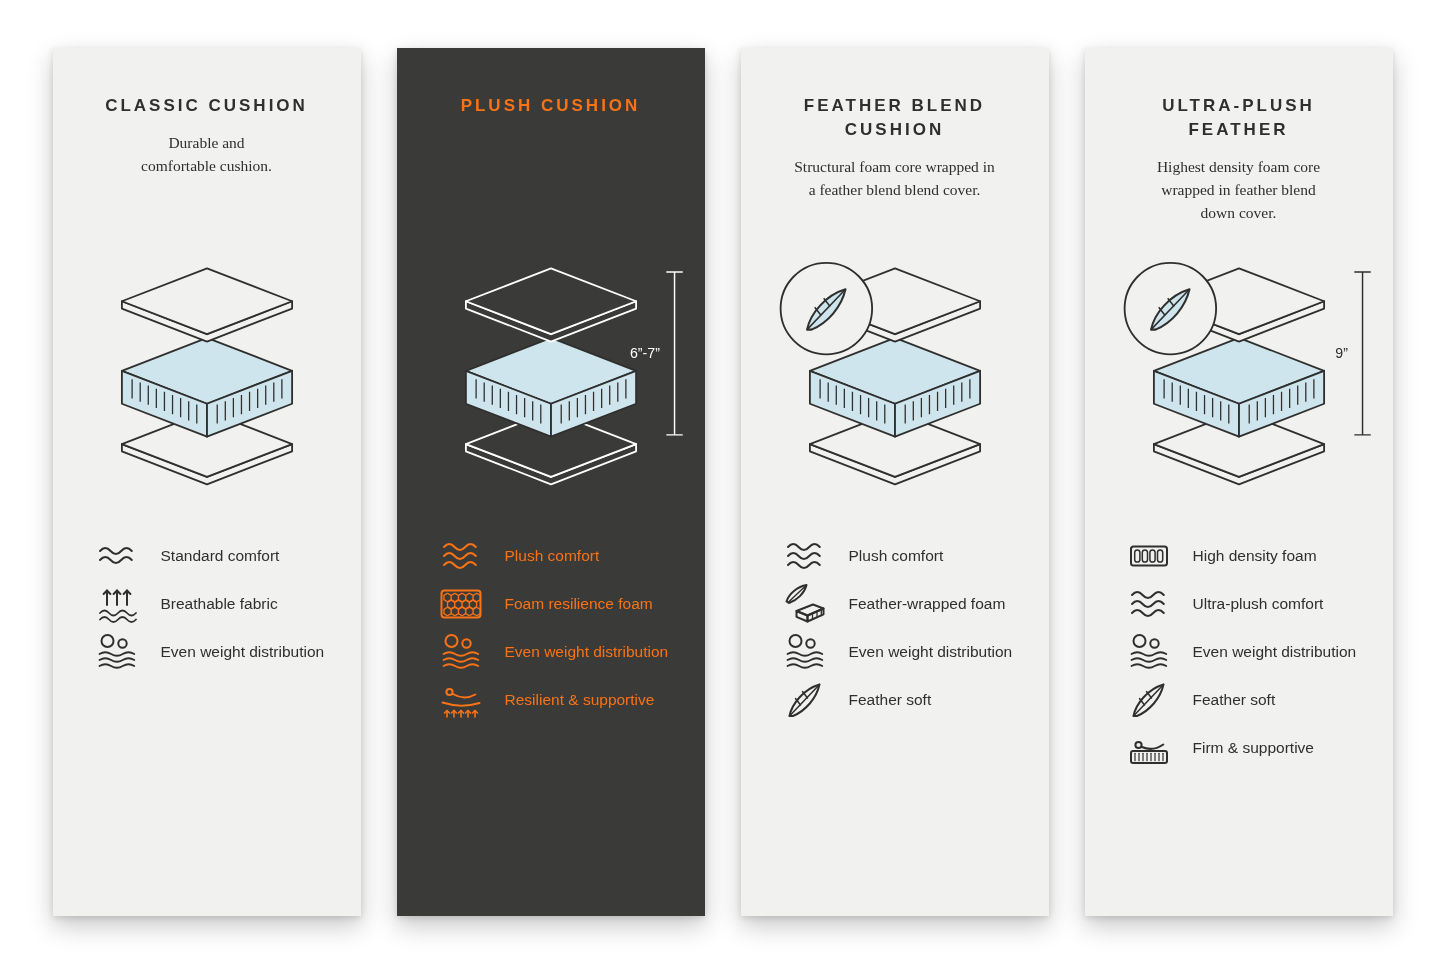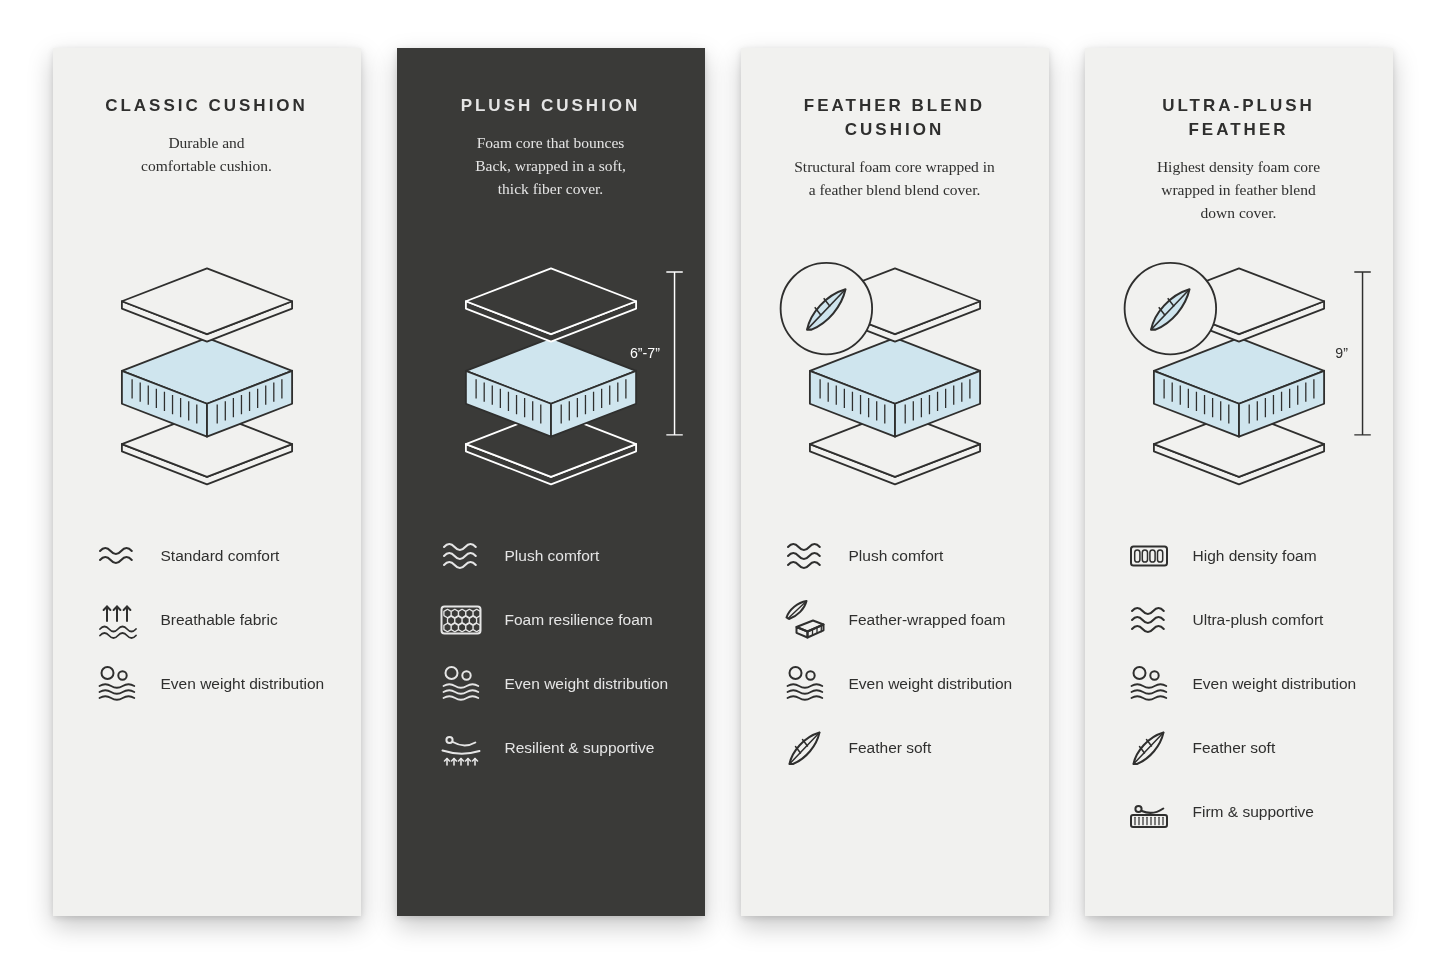--- a/index.html
+++ b/index.html
@@ -19,21 +19,21 @@
     align-items:flex-start;
   }
   .panel{
     width:308px;height:868px;
     background:#f1f1ef;
     box-shadow:0 10px 24px rgba(0,0,0,.22), 0 2px 6px rgba(0,0,0,.12);
     box-sizing:border-box;
     display:flex;flex-direction:column;
     flex:0 0 auto;
   }
-  .panel.dark{background:#3a3a38;color:#e5e5e5;}
+  .panel.dark{background:#3a3a38;color:#f97316;}
   .hd{height:182px;width:100%;box-sizing:border-box;}
   .title{
     margin:46px auto 0;
     max-width:236px;
     font-size:17px;font-weight:700;
     letter-spacing:3px;
     text-align:center;line-height:1.4;
     white-space:pre-line;
   }
   .desc{
@@ -47,21 +47,21 @@
   .illus{
     height:292px;width:100%;
     display:flex;align-items:center;justify-content:center;
   }
   .illus svg{width:302px;height:auto;display:block;}
   svg text{font-family:"Liberation Sans","DejaVu Sans",sans-serif;}
   .features{
     width:100%;
     box-sizing:border-box;
     padding:10px 16px 0 40px;
-    display:flex;flex-direction:column;gap:16px;
+    display:flex;flex-direction:column;gap:0;
   }
   .feat{display:flex;align-items:center;gap:20px;}
   .feat-icon{width:48px;height:48px;flex:0 0 auto;}
   .feat-label{font-size:15.5px;line-height:1.32;width:168px;}
 </style>
 </head>
 <body>
 
 <div class="board" id="board">
     <section class="panel">
@@ -119,23 +119,20 @@
               <path d="M6.5 38 q5.8 -3.5 11.6 0 t11.6 0 t11.6 0" stroke-width="1.8"></path>
             </g>
           </svg>
           <div class="feat-label">Even weight distribution</div>
         </div>
       </div>
     </section>
     <section class="panel dark">
       <div class="hd">
         <h2 class="title">PLUSH CUSHION</h2>
-        <p class="desc">Foam core that bounces
-Back, wrapped in a soft,
-thick fiber cover.</p>
       </div>
       <div class="illus">
         <svg viewBox="0 0 330 252">
           <g stroke-width="2" stroke-linejoin="round">
             <path d="M72 200 L165 236 L258 200 L258 208 L165 244 L72 208 Z" fill="#3a3a38" stroke="#ffffff"></path>
             <path d="M165 164 L258 200 L165 236 L72 200 Z" fill="#3a3a38" stroke="#ffffff"></path>
             <path d="M165 84 L258 120 L165 156 L72 120 Z" fill="#cfe5ee" stroke="#2f2f2e"></path>
             <path d="M72 120 L165 156 L165 192 L72 156 Z" fill="#cfe5ee" stroke="#2f2f2e"></path>
             <path d="M165 156 L258 120 L258 156 L165 192 Z" fill="#cfe5ee" stroke="#2f2f2e"></path>
             <path d="M83.16 129.32 v21 M176.16 156.68 v21 M92 132.74 v21 M185 153.26 v21 M100.83 136.16 v21 M193.83 149.84 v21 M109.66 139.58 v21 M202.66 146.42 v21 M118.5 143 v21 M211.5 143 v21 M127.34 146.42 v21 M220.34 139.58 v21 M136.17 149.84 v21 M229.17 136.16 v21 M145 153.26 v21 M238 132.74 v21 M153.84 156.68 v21 M246.84 129.32 v21 " stroke="#2f2f2e" stroke-width="1.4" fill="none"></path>

